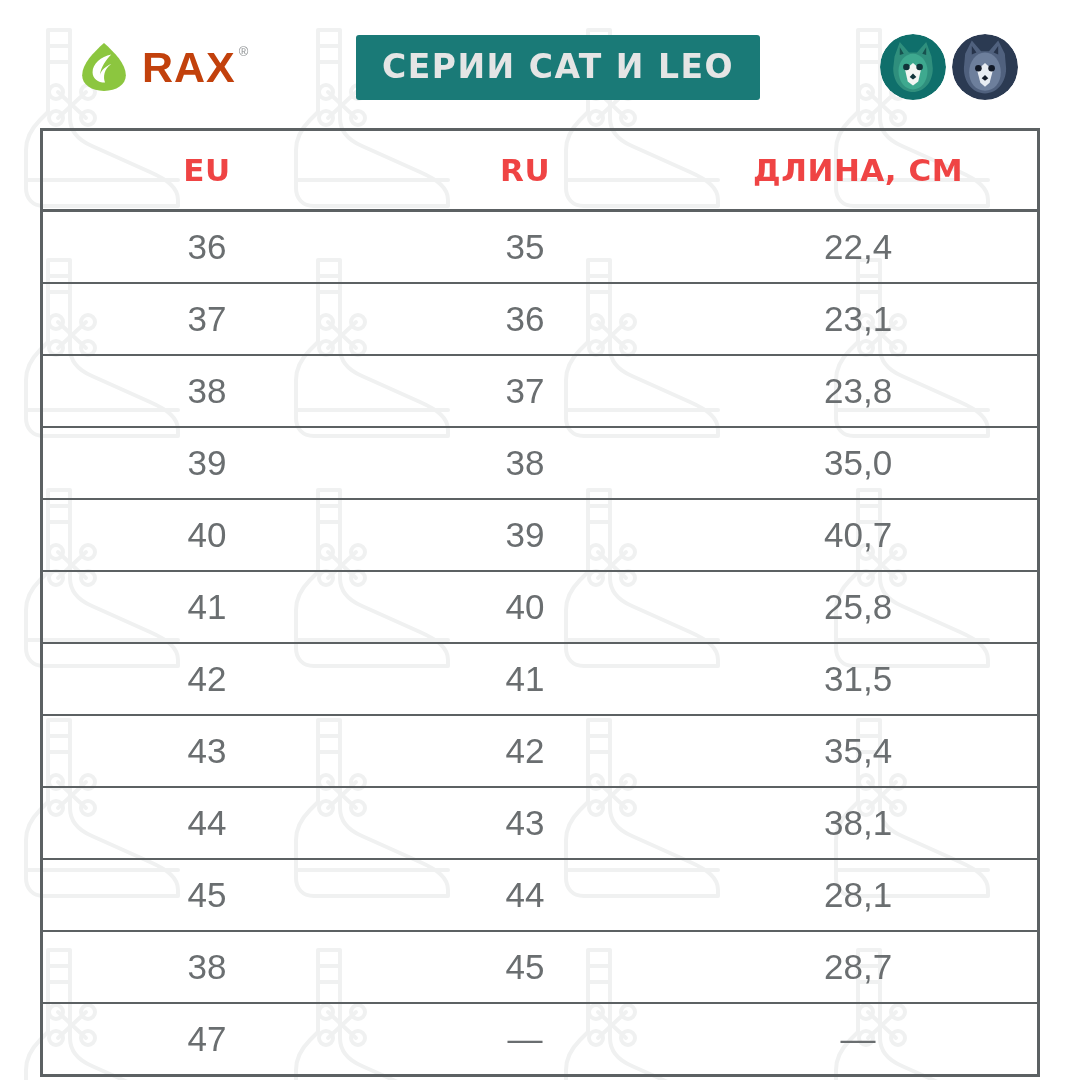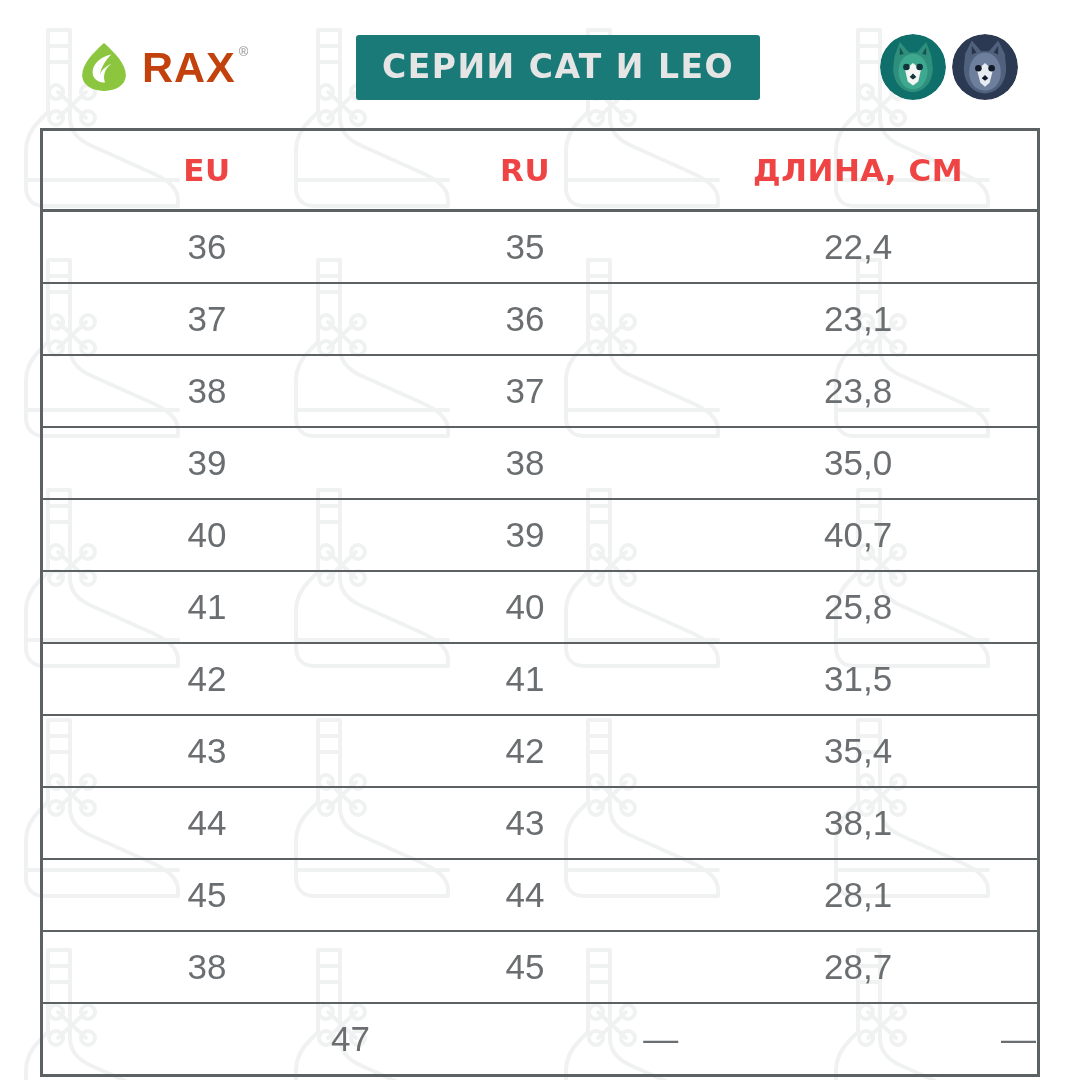--- a/index.html
+++ b/index.html
@@ -123,21 +123,20 @@
     font-family: "Liberation Sans", sans-serif;
     font-size: 35px;
     color: #6a6e70;
     text-align: center;
     height: 68px;
     vertical-align: middle;
     border-bottom: 2px solid #5c6163;
   }
   tbody tr:last-child td {
     border-bottom: none;
-    text-align: right;
   }
   col.c1 { width: 33%; }
   col.c2 { width: 31%; }
   col.c3 { width: 36%; }
 </style>
 </head>
 <body>
 
 <svg class="watermark" width="1080" height="1080" viewBox="0 0 1080 1080" xmlns="http://www.w3.org/2000/svg">
   <defs>

